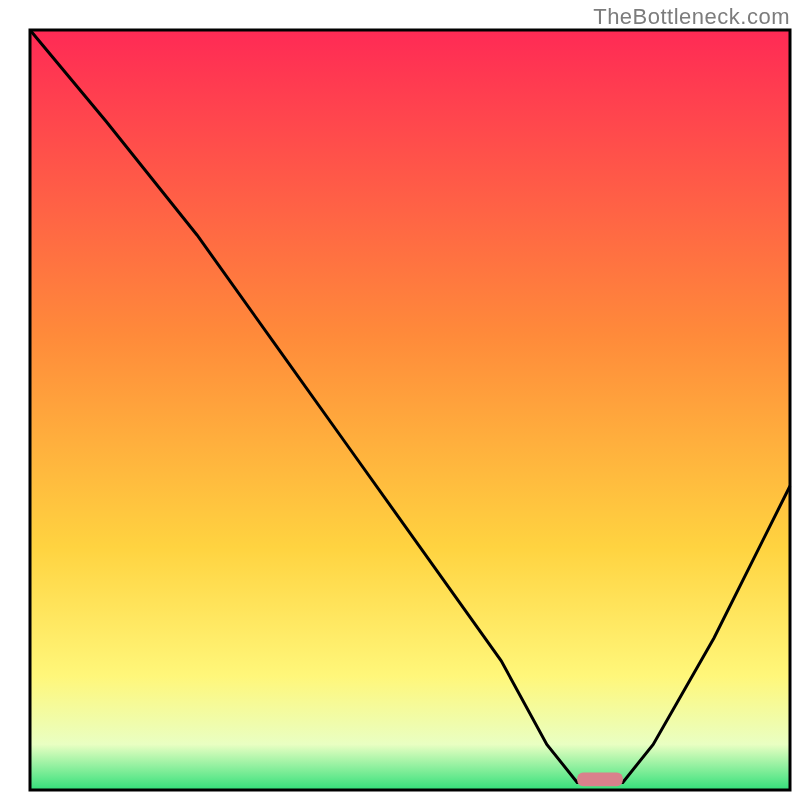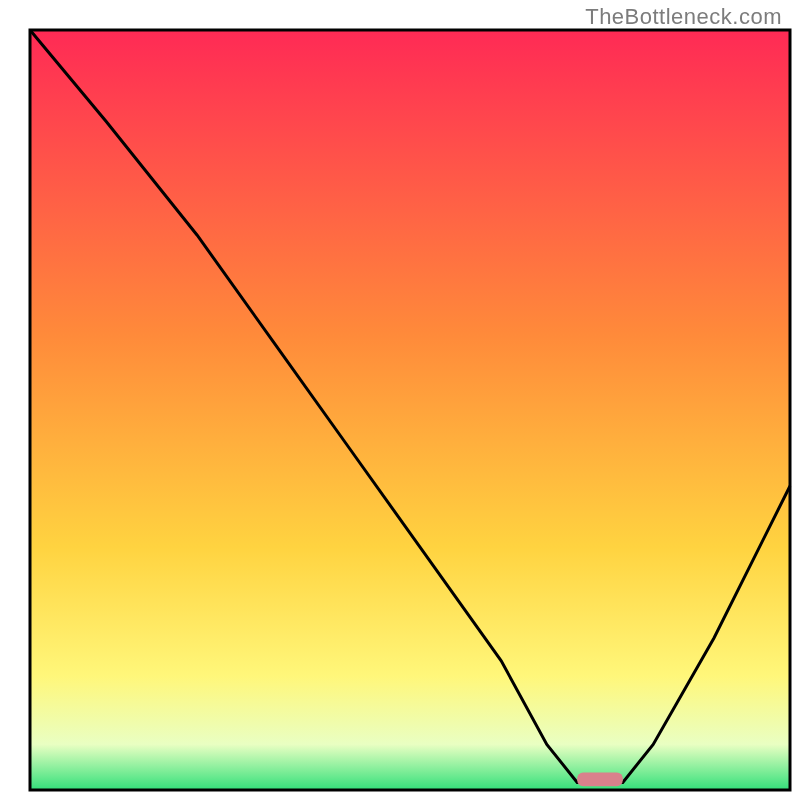--- a/index.html
+++ b/index.html
@@ -12,21 +12,21 @@
     overflow: hidden;
   }
   .container {
     position: relative;
     width: 800px;
     height: 800px;
   }
   .watermark {
     position: absolute;
     top: 4px;
-    right: 18px;
+    right: 10px;
     color: #7c7c7c;
     font-size: 22px;
     font-weight: 500;
     letter-spacing: 0.5px;
   }
   svg.chart {
     position: absolute;
     left: 0;
     top: 0;
     width: 800px;

